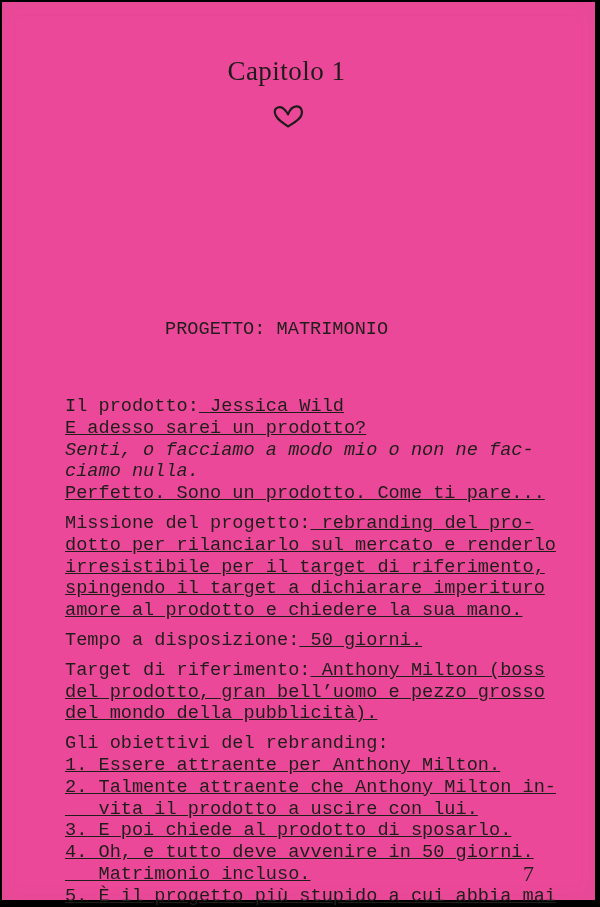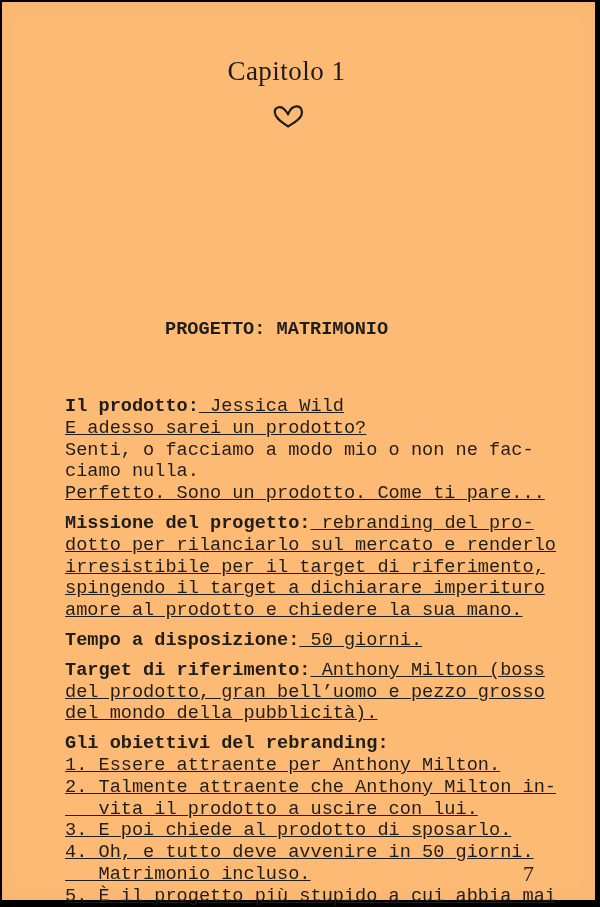--- a/index.html
+++ b/index.html
@@ -6,21 +6,21 @@
   body {
     width: 600px; height: 907px;
     background: #000;
     position: relative;
     overflow: hidden;
   }
   .page {
     position: absolute;
     left: 2px; top: 2px;
     width: 593px; height: 898px;
-    background: #fdba74;
+    background: #ec4899;
     box-shadow: inset 0 0 18px rgba(120,110,90,0.08);
   }
   .chapter-title {
     position: absolute;
     top: 54px; left: 0; right: 24px;
     text-align: center;
     font-family: "Liberation Serif", serif;
     font-size: 27px;
     letter-spacing: 0.5px;
     color: #1d1c1a;
@@ -37,22 +37,22 @@
     width: 500px;
     font-family: "Liberation Mono", "DejaVu Sans Mono", monospace;
     font-size: 18.6px;
     line-height: 21.8px;
     white-space: pre;
     color: #201e1b;
   }
   .typed .ln { min-height: 21.8px; }
   .typed .ln.para { margin-top: 8px; }
   .typed .title-ln { padding-left: 100px; margin-bottom: 12px; }
-  .typed .b { font-weight: bold; }
-  .typed .i { }
+  .typed .b { font-weight: normal; }
+  .typed .i { font-style: italic; }
   .typed .r { font-style: normal; font-weight: normal; text-decoration: underline; }
   .page-number {
     position: absolute;
     left: 521px; top: 859px;
     font-family: "Liberation Serif", serif;
     font-size: 22px;
     color: #21201e;
   }
 </style>
 </head>

